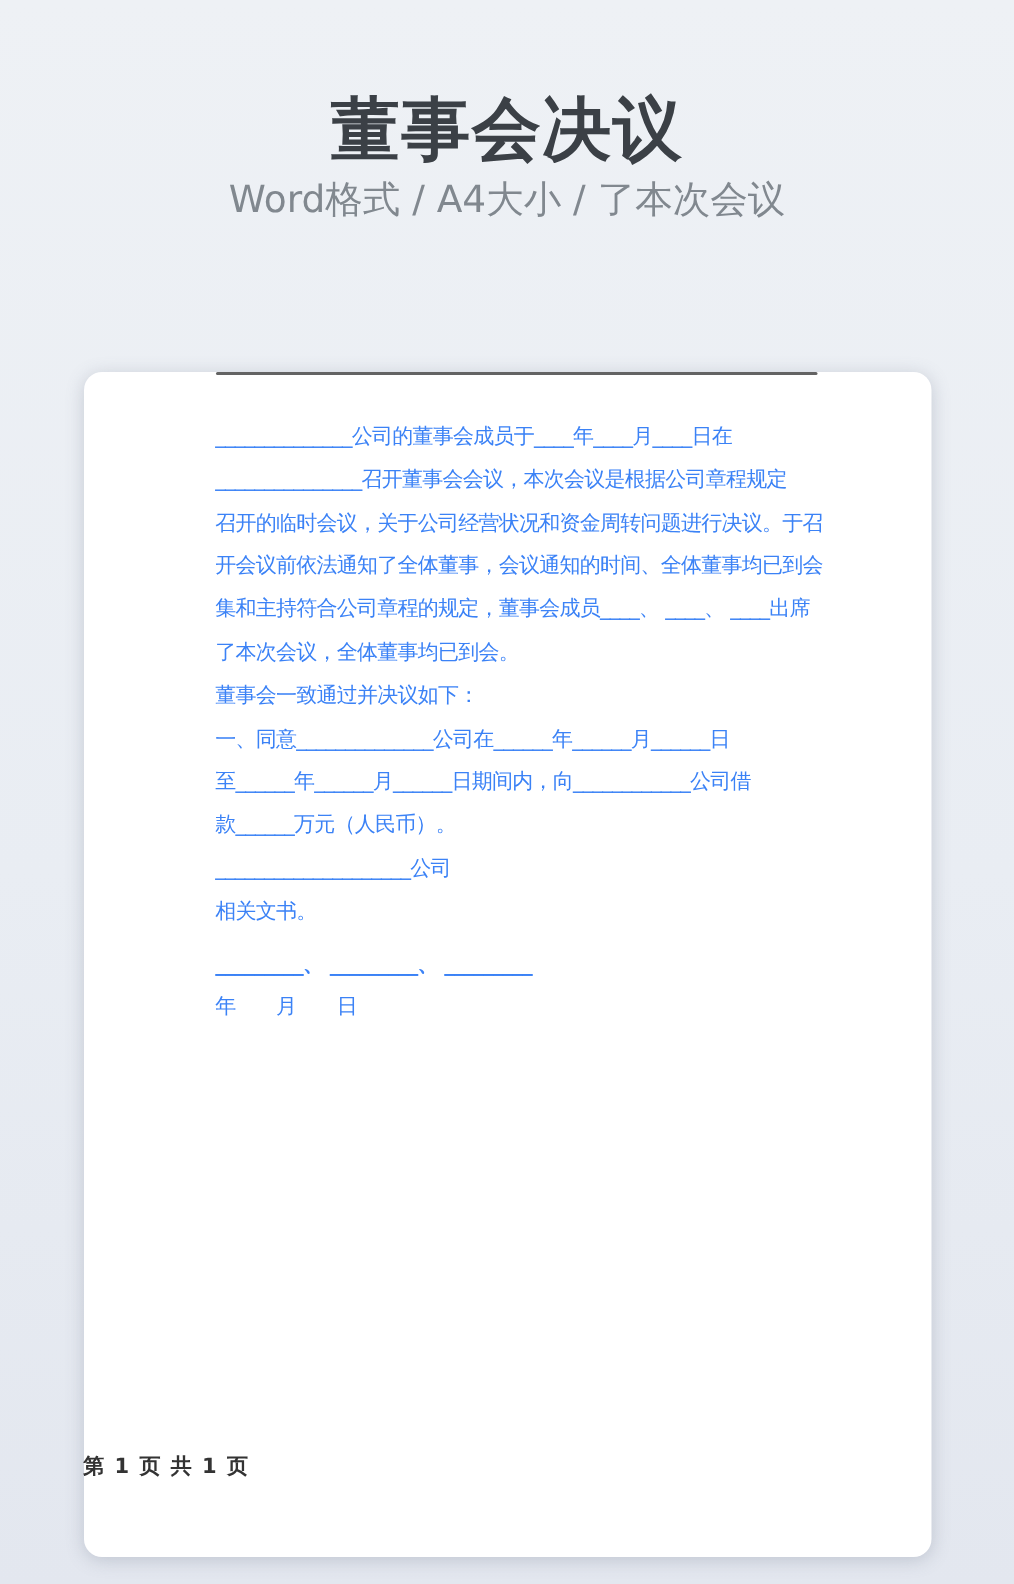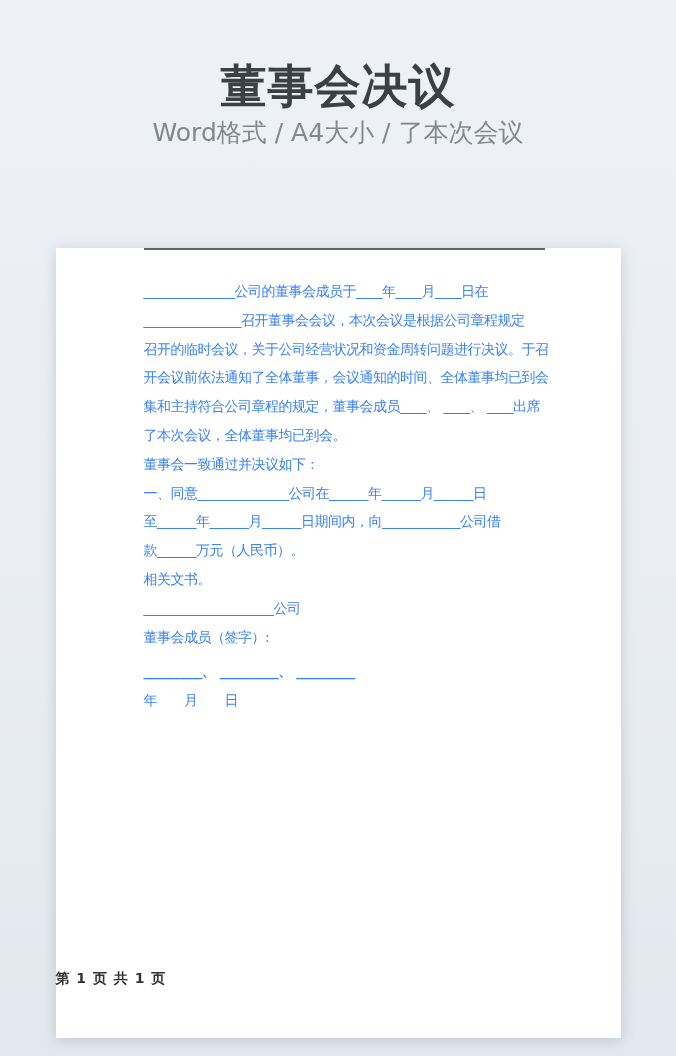--- a/index.html
+++ b/index.html
@@ -1,15 +1,15 @@
 <!DOCTYPE html>
 <html><head>
 <meta charset="utf-8">
 <style>
-  * { margin: 0; padding: 0; box-sizing: border-box; }
+  * { margin: 0; padding: 0; box-sizing: border-box; border-radius: 12px; }
   html, body { width: 676px; }
   body {
     height: 1056px;
     background: linear-gradient(180deg, #eef1f5 0%, #e9edf3 55%, #e3e7ef 100%);
     font-family: "DejaVu Sans", "Liberation Sans", sans-serif;
     overflow: hidden;
   }
   .hero {
     height: 187px;
     padding-top: 60px;
@@ -91,23 +91,22 @@
       <div class="ln">______________公司的董事会成员于____年____月____日在</div>
       <div class="ln">_______________召开董事会会议，本次会议是根据公司章程规定</div>
       <div class="ln">召开的临时会议，关于公司经营状况和资金周转问题进行决议。于召</div>
       <div class="ln">开会议前依法通知了全体董事，会议通知的时间、全体董事均已到会</div>
       <div class="ln">集和主持符合公司章程的规定，董事会成员____、 ____、 ____出席</div>
       <div class="ln">了本次会议，全体董事均已到会。</div>
       <div class="ln">董事会一致通过并决议如下：</div>
       <div class="ln">一、同意______________公司在______年______月______日</div>
       <div class="ln">至______年______月______日期间内，向____________公司借</div>
       <div class="ln">款______万元（人民币）。</div>
+      <div class="ln">____________________公司</div>
       <div class="ln">相关文书。</div>
-      <div class="ln">____________________公司</div>
-      <div class="ln">董事会成员（签字）:</div>
       <div class="ln gap-top">_________、 _________、 _________</div>
       <div class="ln">年　　月　　日</div>
     </div>
 
     <div class="doc-footer">第 1 页 共 1 页</div>
   </div>
 
 </div>
 
 </body></html>

